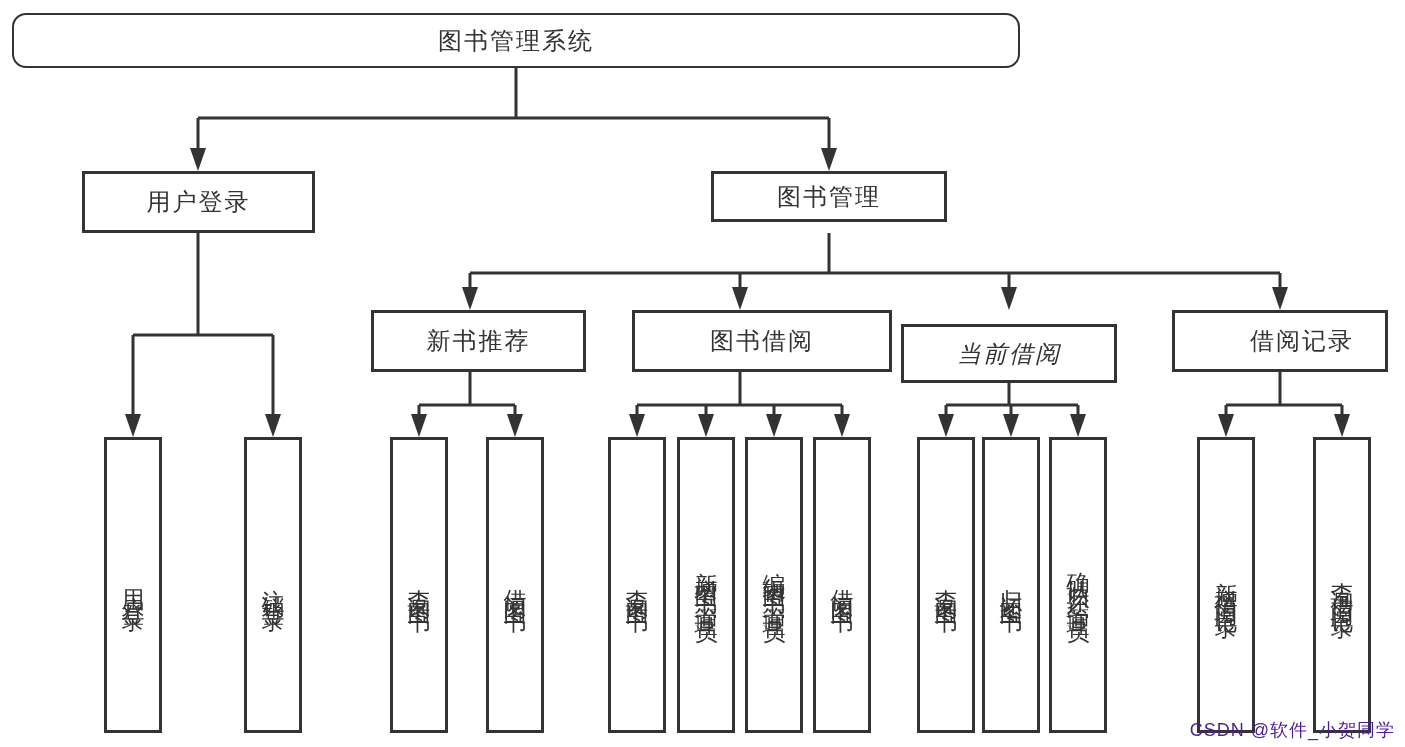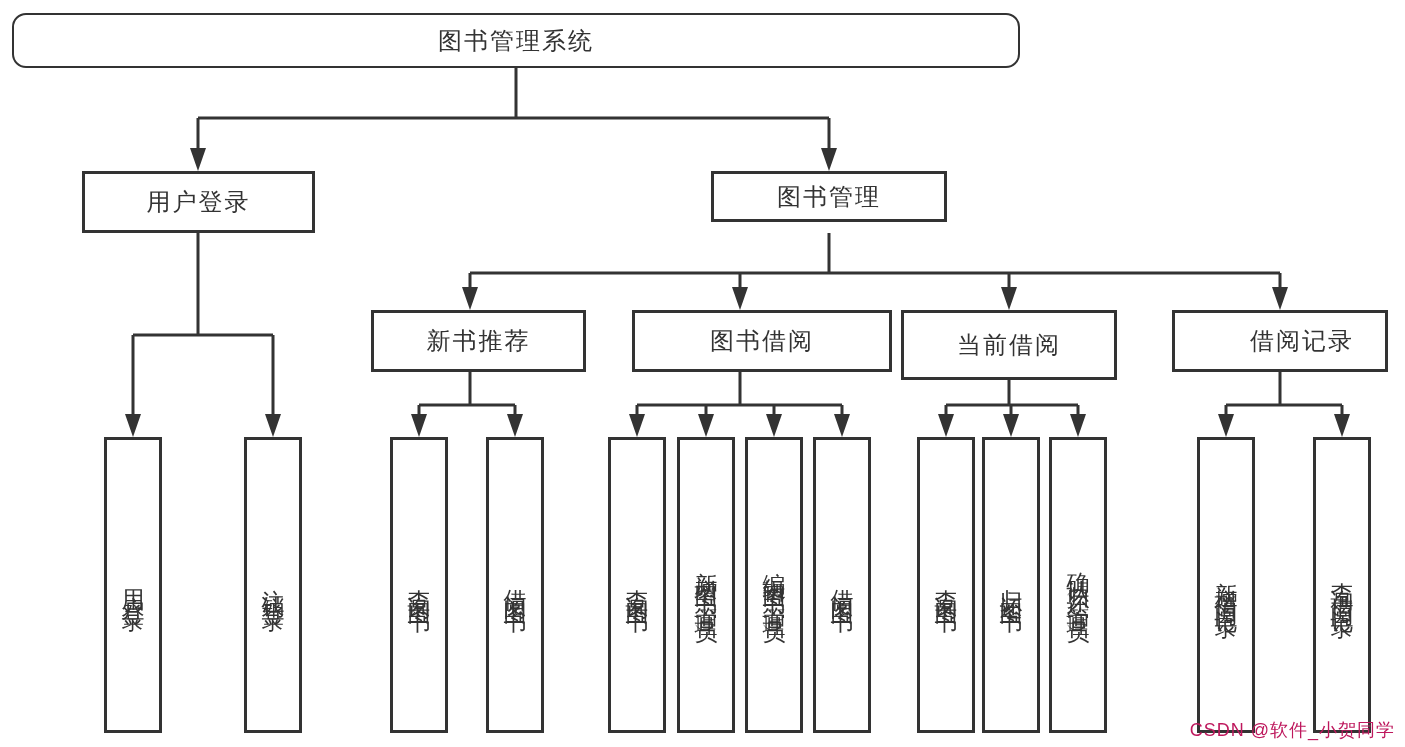--- a/index.html
+++ b/index.html
@@ -27,21 +27,21 @@
     writing-mode:vertical-rl;
     letter-spacing:7px;
     font-size:23px;
     white-space:normal;
     line-height:1;
   }
   .watermark{
     position:absolute;
     right:10px;bottom:5px;
     font-size:18px;
-    color:#be185d;
+    color:#4c1d95;
     letter-spacing:1px;
     z-index:5;
   }
 </style>
 </head>
 <body>
 
 <div class="canvas">
 
   <svg class="connectors" viewBox="0 0 1405 747" xmlns="http://www.w3.org/2000/svg">
@@ -84,21 +84,21 @@
     </g>
   </svg>
 
   <div class="box root" style="left:12px;top:13px;width:1008px;height:55px;border-radius:14px;">图书管理系统</div>
 
   <div class="box" style="left:82px;top:171px;width:233px;height:62px;">用户登录</div>
   <div class="box" style="left:711px;top:171px;width:236px;height:51px;">图书管理</div>
 
   <div class="box" style="left:363px;top:310px;width:215px;height:62px;margin-left:8px;">新书推荐</div>
   <div class="box" style="left:632px;top:310px;width:260px;height:62px;">图书借阅</div>
-  <div class="box" style="left:901px;top:310px;width:216px;height:70px;">当前借阅</div>
+  <div class="box" style="left:901px;top:324px;width:216px;height:59px;font-style:italic;">当前借阅</div>
   <div class="box" style="left:1172px;top:310px;width:216px;height:62px;padding-left:44px;">借阅记录</div>
 
   <div class="box leaf" style="left:104px;top:437px;width:58px;height:296px;">用户登录</div>
   <div class="box leaf" style="left:244px;top:437px;width:58px;height:296px;">注销登录</div>
 
   <div class="box leaf" style="left:390px;top:437px;width:58px;height:296px;">查询图书</div>
   <div class="box leaf" style="left:486px;top:437px;width:58px;height:296px;">借阅图书</div>
 
   <div class="box leaf" style="left:608px;top:437px;width:58px;height:296px;">查询图书</div>
   <div class="box leaf" style="left:677px;top:437px;width:58px;height:296px;">新增图书（管理员）</div>

